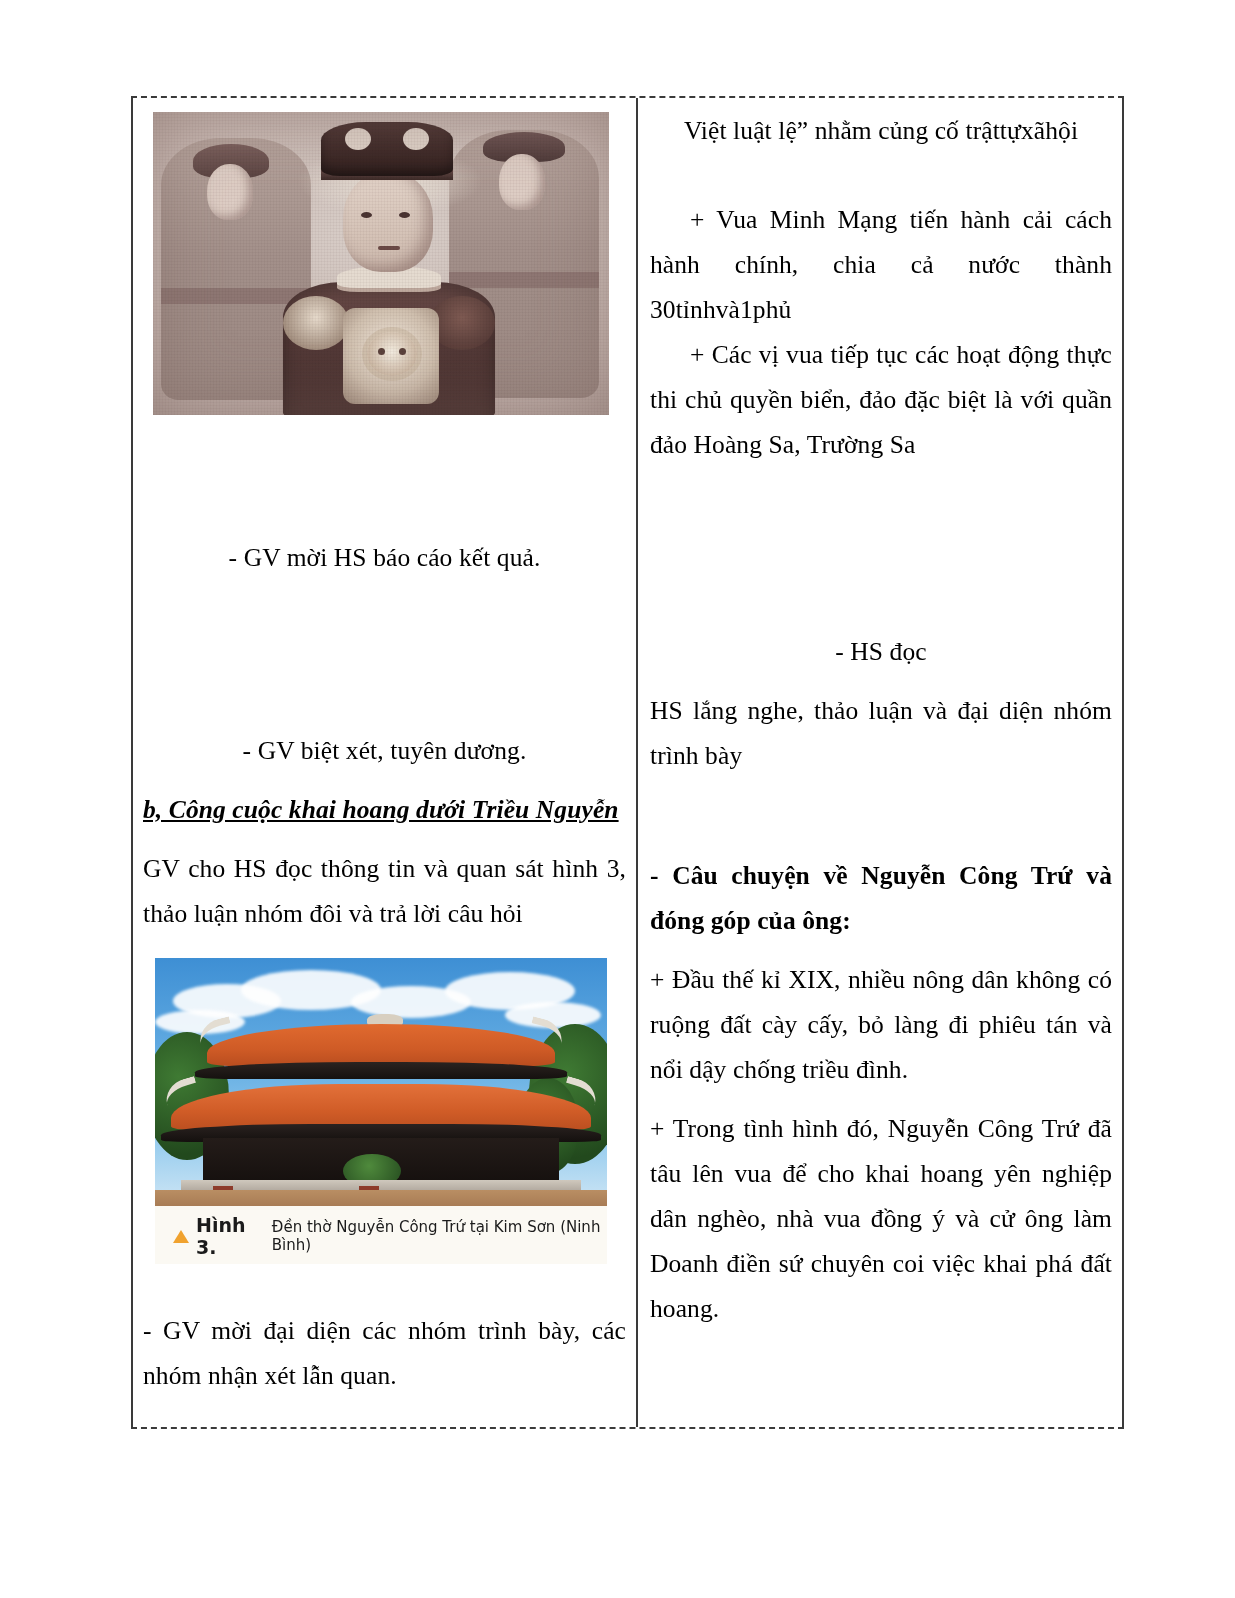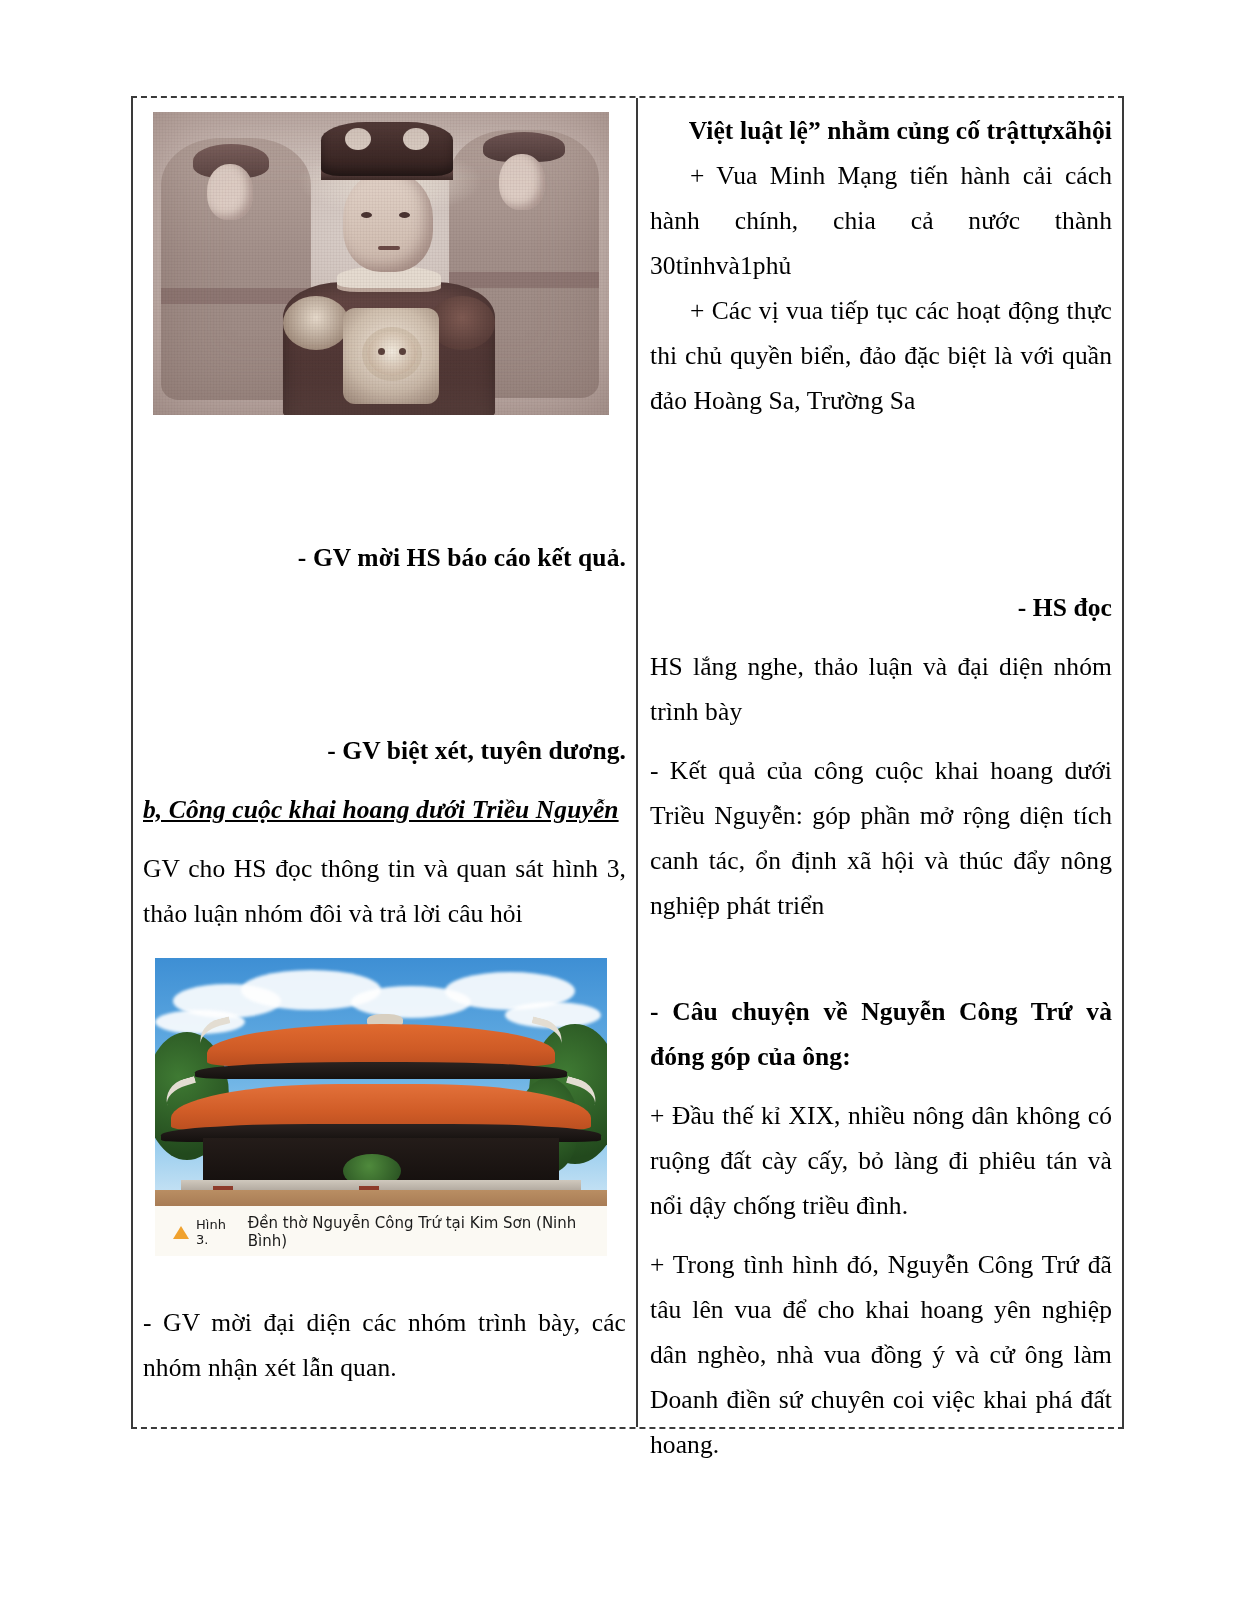--- a/index.html
+++ b/index.html
@@ -54,21 +54,21 @@
 
   
   p.t {
     margin: 0 0 0 0;
     font-size: 25.5px;
     line-height: 45px;
     text-align: justify;
     text-justify: inter-word;
     letter-spacing: 0.1px;
   }
-  p.t.nojust { text-align: right; font-weight: bold; }
+  p.t.nojust { text-align: center; }
   p.bi { font-weight: bold; font-style: italic; text-decoration: underline; }
   p.b  { font-weight: bold; margin-top: 47px; }
   .spacer-sm { height: 14px; }
   .spacer-md { height: 44px; }
   .spacer-lg { height: 74px; }
   .spacer-xl { height: 120px; }
 
   
   .fig-emperor {
     position: relative;
@@ -272,21 +272,21 @@
     display:flex; align-items:center; gap:7px;
     font-family: "DejaVu Sans", "Liberation Sans", sans-serif;
   }
   .cap-tri {
     width:0;height:0;
     border-left:8px solid transparent;
     border-right:8px solid transparent;
     border-bottom:13px solid #f0a22e;
     flex:none;
   }
-  .cap-label { font-weight:normal; font-size:13px; color:#1b1b1b; }
+  .cap-label { font-weight:bold; font-size:19px; color:#1b1b1b; }
   .cap-text  { font-size:15px; color:#1b1b1b; }
 </style>
 </head>
 <body>
 
 <div class="page">
 
   <div class="lesson-table">
 
     <div class="col col-left">
@@ -378,37 +378,36 @@
 
       <div class="spacer-md"></div>
 
       <p class="t">- GV mời đại diện các nhóm trình bày, các nhóm nhận xét lẫn quan.</p>
     </div>
 
     <div class="col col-right">
 
       <p class="t nojust">Việt luật lệ” nhằm củng cố trậttựxãhội</p>
 
-      <p class="t" style="text-indent:40px;">+ Vua Minh Mạng tiến hành cải cách hành chính, chia cả nước thành 30tỉnhvà1phủ</p>
+      <p class="t" style="text-indent:40px;margin-top:44px;">+ Vua Minh Mạng tiến hành cải cách hành chính, chia cả nước thành 30tỉnhvà1phủ</p>
 
       <p class="t" style="text-indent:40px;">+ Các vị vua tiếp tục các hoạt động thực thi chủ quyền biển, đảo đặc biệt là với quần đảo Hoàng Sa, Trường Sa</p>
 
       <div class="spacer-lg"></div>
       <div class="spacer-lg"></div>
       <div class="spacer-sm"></div>
 
       <p class="t nojust">- HS đọc</p>
 
       <div class="spacer-sm"></div>
 
       <p class="t">HS lắng nghe, thảo luận và đại diện nhóm trình bày</p>
 
       <div class="spacer-sm"></div>
 
-      <p class="t">- Kết quả của công cuộc khai hoang dưới Triều Nguyễn: góp phần mở rộng diện tích canh tác, ổn định xã hội và thúc đẩy nông nghiệp phát triển</p>
 
       <div class="spacer-sm"></div>
 
       <p class="t b">- Câu chuyện về Nguyễn Công Trứ và đóng góp của ông:</p>
 
       <div class="spacer-sm"></div>
 
       <p class="t">+ Đầu thế kỉ XIX, nhiều nông dân không có ruộng đất cày cấy, bỏ làng đi phiêu tán và nổi dậy chống triều đình.</p>
 
       <div class="spacer-sm"></div>

